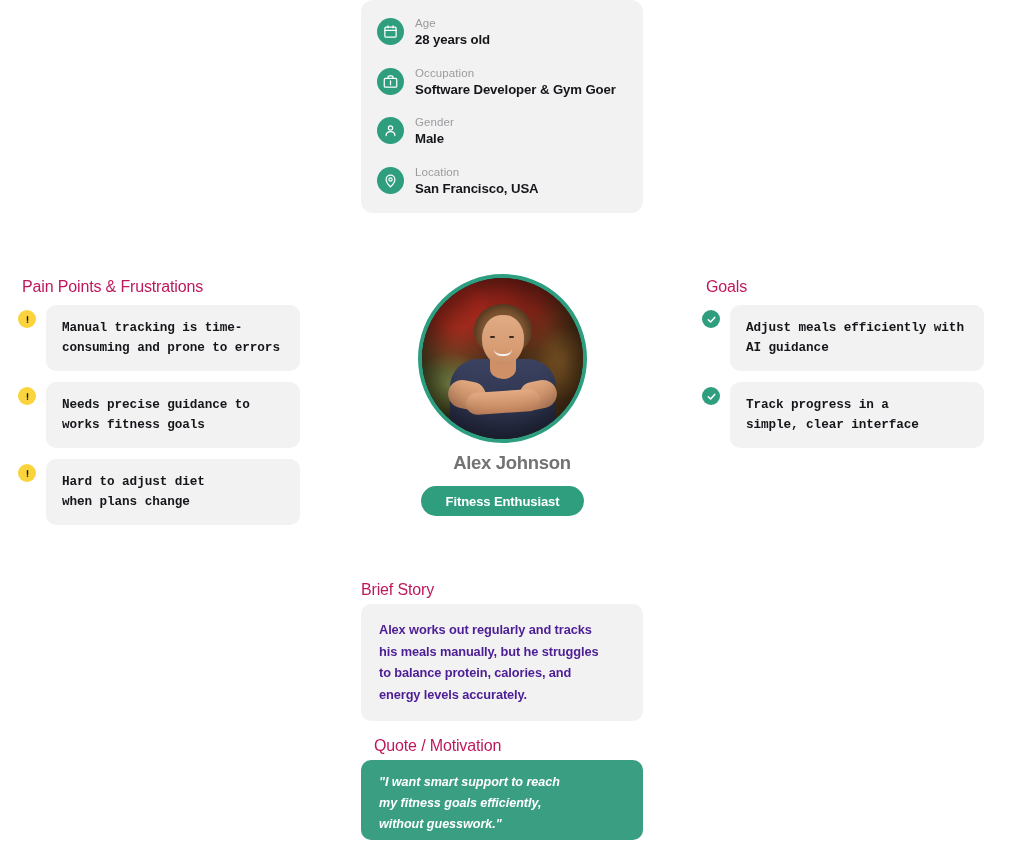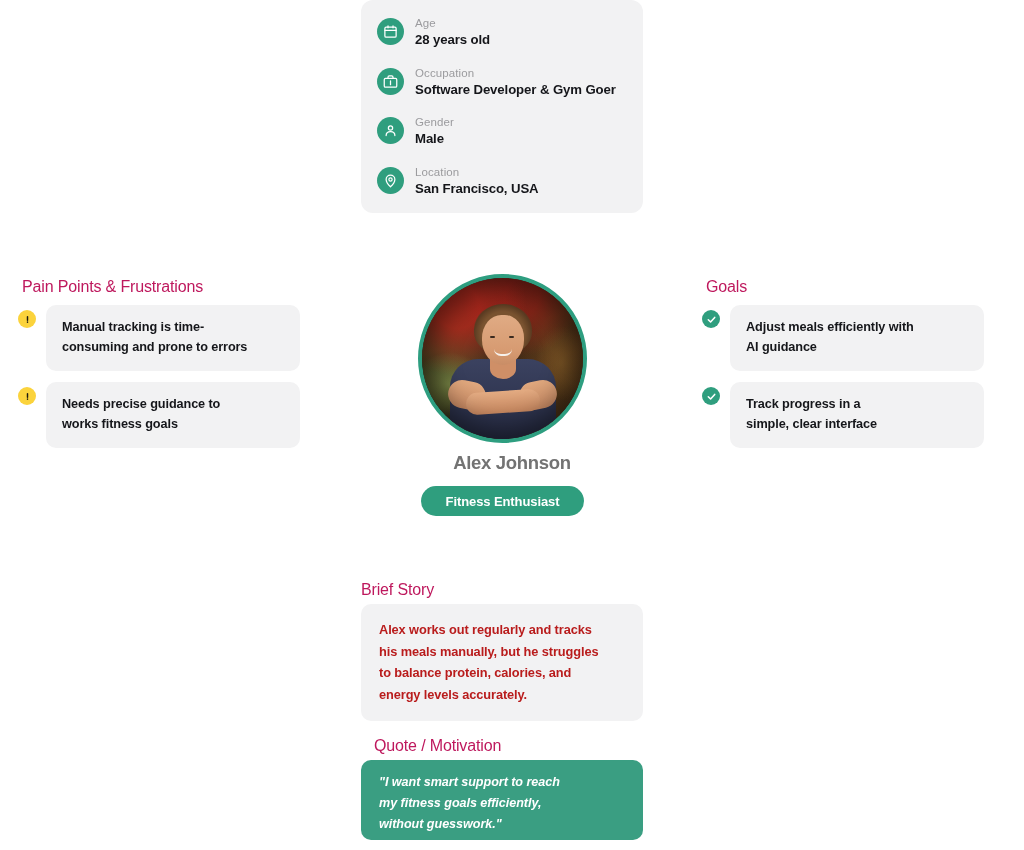--- a/index.html
+++ b/index.html
@@ -89,20 +89,21 @@
   .list-col { position: absolute; width: 282px; }
   .pain-col  { left: 18px;  top: 305px; }
   .goals-col { left: 702px; top: 305px; }
 
   .list-item {
     position: relative;
     display: flex;
     align-items: flex-start;
     gap: 10px;
     margin-bottom: 11px;
+    font-family: Liberation Mono, monospace;
   }
 
   .bullet-icon {
     flex: 0 0 auto;
     width: 18px;
     height: 18px;
     border-radius: 50%;
     display: flex;
     align-items: center;
     justify-content: center;
@@ -236,21 +237,21 @@
     top: 604px;
     width: 282px;
     height: 117px;
     background: #f2f2f3;
     border-radius: 10px;
     padding: 15px 18px;
   }
   .story-text {
     font-size: 12.8px;
     font-weight: 700;
-    color: #b91c1c;
+    color: #4c1d95;
     line-height: 21.5px;
     letter-spacing: -.1px;
     white-space: pre-line;
   }
 
   
   .quote-card {
     position: absolute;
     left: 361px;
     top: 760px;
@@ -357,20 +358,32 @@
           <line x1="12" y1="6" x2="12" y2="13.5"></line>
             <line x1="12" y1="17.6" x2="12" y2="17.8"></line>
         </svg>
       </span>
       <div class="item-card">
         <div class="item-text">Needs precise guidance to
 works fitness goals</div>
       </div>
     </div>
 
+    <div class="list-item">
+      <span class="bullet-icon bullet-warn">
+        <svg width="11" height="11" viewBox="0 0 24 24" fill="none" stroke="#1d1b10" stroke-width="3.2" stroke-linecap="round">
+          <line x1="12" y1="6" x2="12" y2="13.5"></line>
+            <line x1="12" y1="17.6" x2="12" y2="17.8"></line>
+        </svg>
+      </span>
+      <div class="item-card">
+        <div class="item-text">Hard to adjust diet
+when plans change</div>
+      </div>
+    </div>
 
   </div>
 
   <div class="section-title goals-title">Goals</div>
 
   <div class="list-col goals-col">
 
 
     <div class="list-item">
       <span class="bullet-icon bullet-check">

